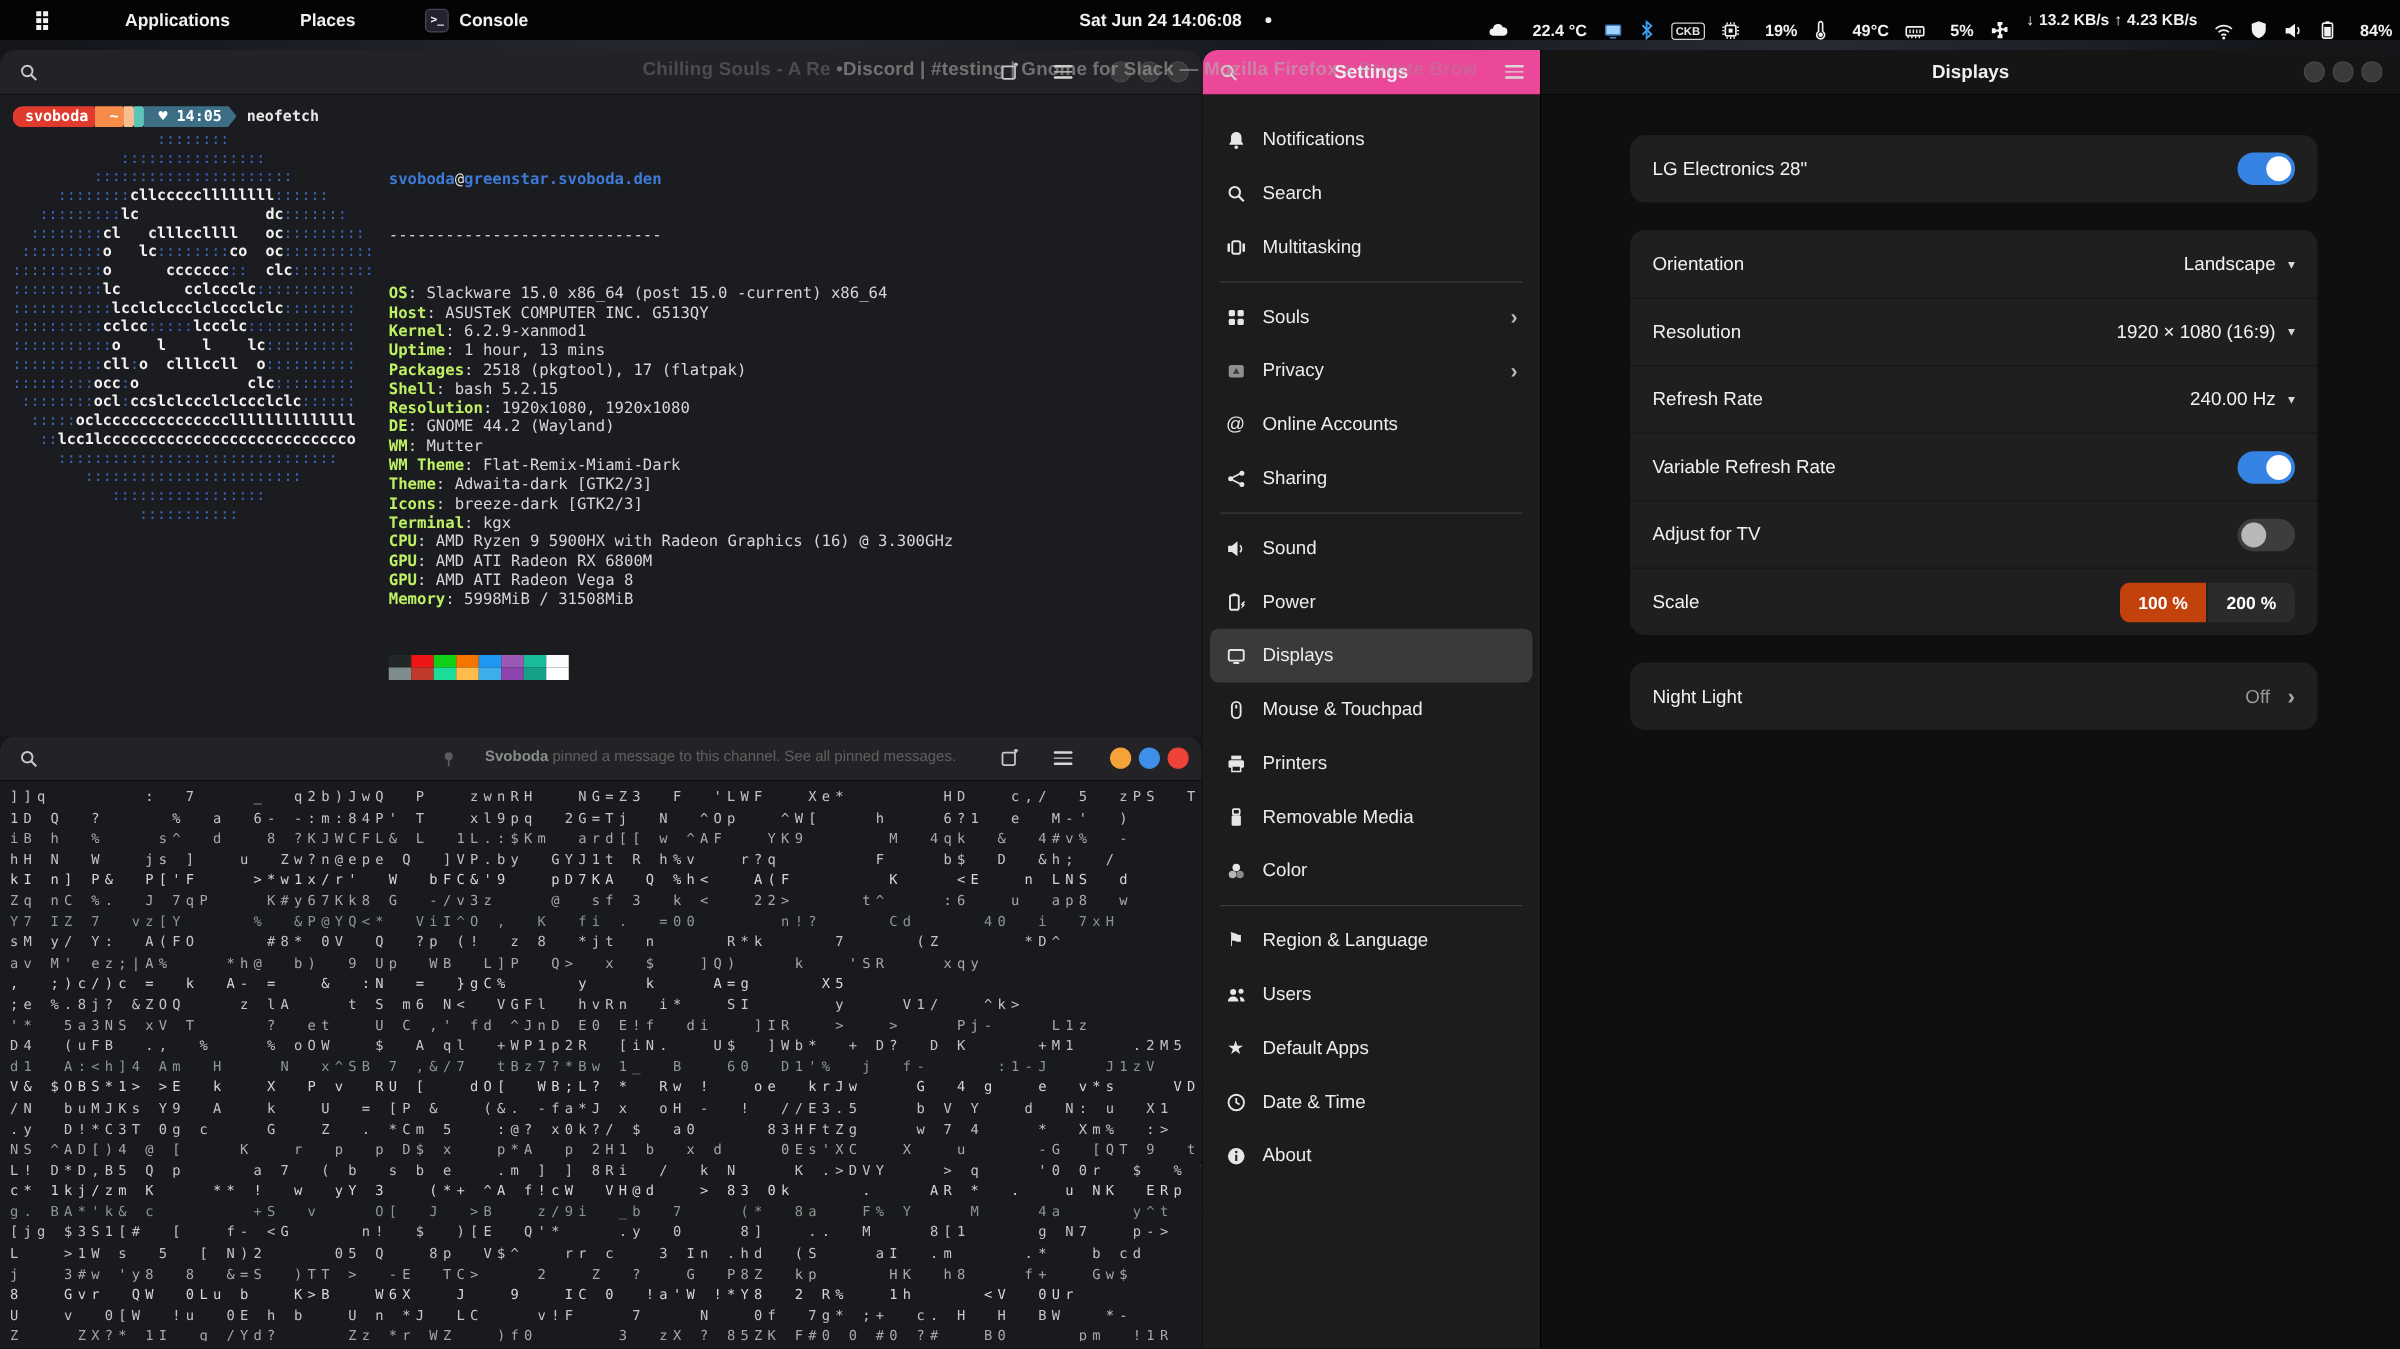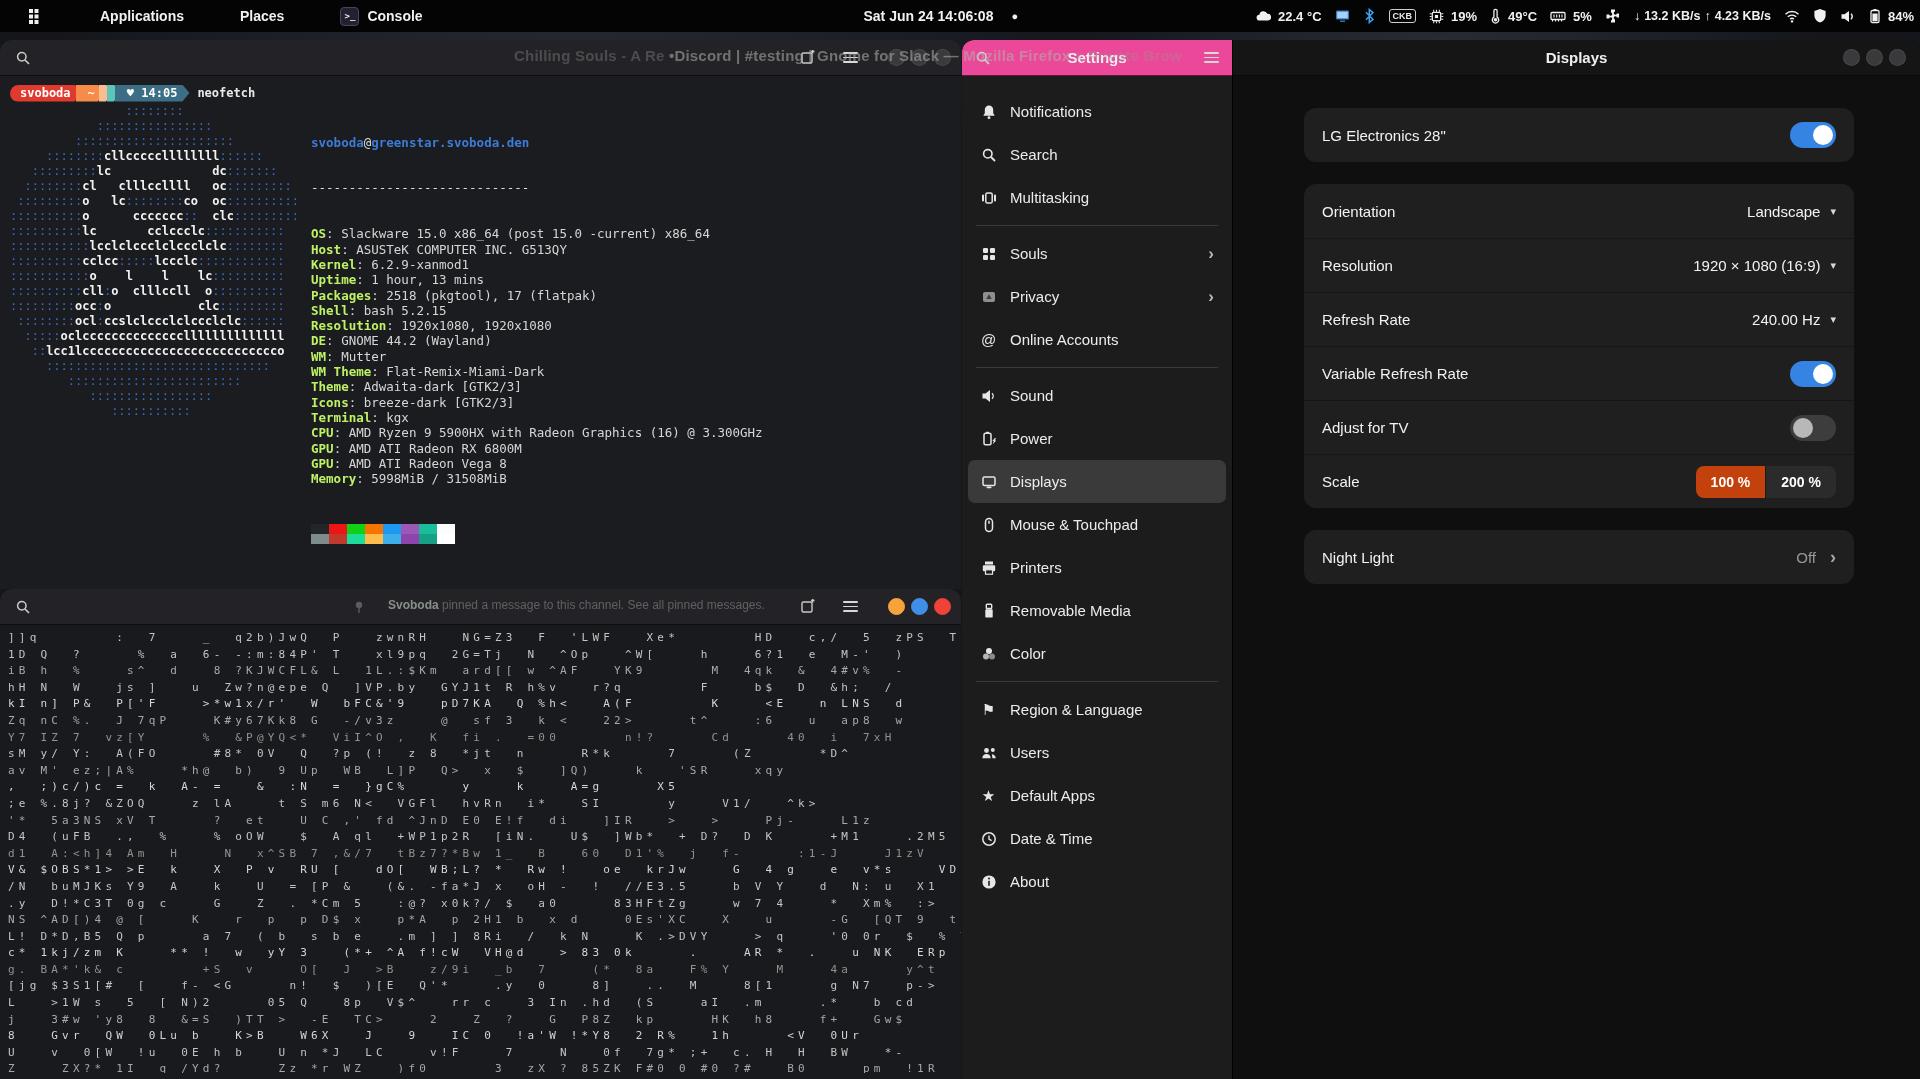--- a/index.html
+++ b/index.html
@@ -22,21 +22,21 @@
   .tb-menu { padding:0 14px; height:32px; display:flex; align-items:center; gap:8px; cursor:default; }
   .tb-grid { width:16px; height:16px; display:block; }
   .console-glyph {
     width:19px; height:19px; border-radius:4px; background:#23202f; border:1px solid #4a4458;
     color:#efefef; font-family:"DejaVu Sans Mono", monospace; font-size:9px; font-weight:bold;
     display:flex; align-items:center; justify-content:center;
   }
   .tb-clock { position:absolute; left:49%; transform:translateX(-50%); display:flex; align-items:center; gap:18px; height:32px; }
   .tb-dot { font-size:11px; line-height:32px; }
   .tb-right { position:absolute; right:6px; top:0; height:32px; display:flex; align-items:center; gap:13px; font-size:13px; }
-  .tb-item { display:flex; align-items:center; gap:7px; height:32px; }
+  .tb-item { display:flex; align-items:flex-end; gap:20px; height:32px; }
   .tb-item svg { display:block; }
   .ckb-badge { border:1px solid #cfcfcf; border-radius:3px; font-size:9px; padding:1px 3px; color:#e8e8e8; font-weight:bold; }
   .tb-net { font-size:12.5px; display:flex; gap:4px; align-items:center; }
 
   
   .bg-title {
     position:absolute; left:514px; top:47px; z-index:30; pointer-events:none;
     font-size:15px; font-weight:bold; white-space:nowrap; letter-spacing:.2px;
   }
   .bg-title .f1 { color:rgba(150,155,150,.35); }
@@ -454,20 +454,33 @@
           </span>
           <span class="sb-label">Privacy</span>
           <span class="sb-chev">›</span>
         </div>
         <div class="sb-item">
           <span class="sb-icon">
             <span class="glyph">@</span>
           </span>
           <span class="sb-label">Online Accounts</span>
         </div>
+        <div class="sb-item">
+          <span class="sb-icon">
+            <svg width="16" height="16" viewBox="0 0 16 16">
+              <g fill="#e6e6e6">
+                <circle cx="3.5" cy="8" r="2"></circle>
+                <circle cx="12.5" cy="3.5" r="2"></circle>
+                <circle cx="12.5" cy="12.5" r="2"></circle>
+              </g>
+              <path d="M5 7l6-3M5 9l6 3" stroke="#e6e6e6" stroke-width="1.4"></path>
+            </svg>
+          </span>
+          <span class="sb-label">Sharing</span>
+        </div>
         <div class="sb-sep"></div>
         <div class="sb-item">
           <span class="sb-icon">
             <svg width="16" height="16" viewBox="0 0 16 16">
               <path fill="#e6e6e6" d="M1.5 5.5v5h3L9 14V2L4.5 5.5z"></path>
               <path d="M11 5.2a4 4 0 0 1 0 5.6" fill="none" stroke="#e6e6e6" stroke-width="1.4"></path>
             </svg>
           </span>
           <span class="sb-label">Sound</span>
         </div>

